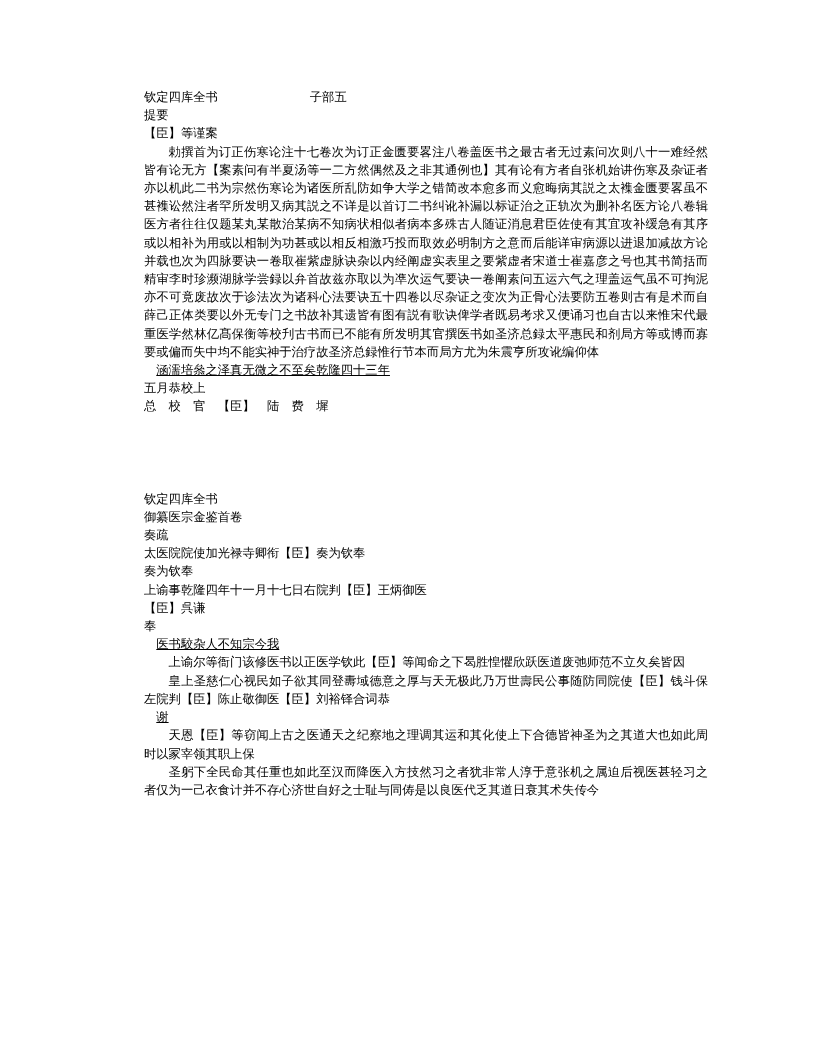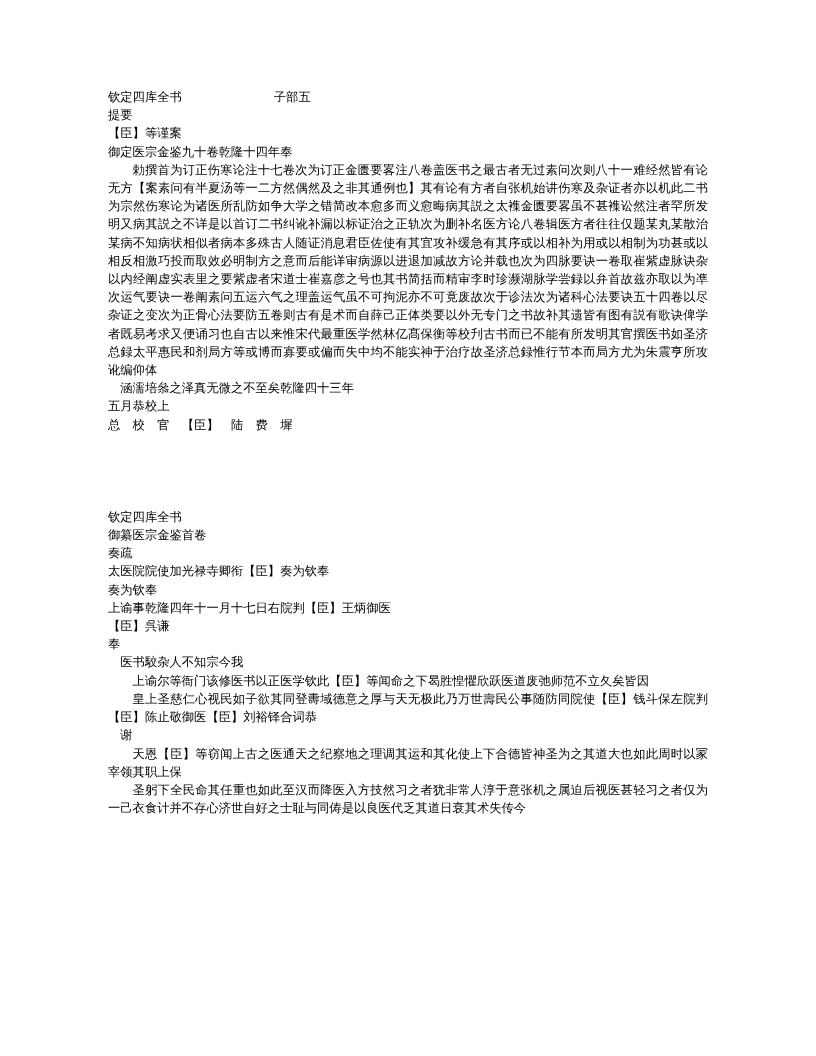--- a/index.html
+++ b/index.html
@@ -21,48 +21,49 @@
     position: absolute;
     left: 108px;
     top: 88px;
     width: 600px;
   }
   .block {
     font-size: 12.3px;
     line-height: 18.2px;
     text-align: justify;
     text-justify: inter-ideograph;
+    margin-left: 36px;
   }
   .line {
     white-space: pre-wrap;
     word-break: break-all;
   }
   .indent {
     text-indent: 2em;
   }
   .indent1 {
     text-indent: 1em;
+    text-decoration: underline;
   }
   .spacer-big { height: 74px; }
   .gap-col {
     display: inline-block;
     width: 92px;
   }
 </style>
 </head>
 <body>
 
 <div class="page">
   <div class="content">
 
     <div class="block">
       <div class="line"><span>钦定四库全书</span><span class="gap-col"></span><span>子部五</span></div>
       <div class="line">提要</div>
       <div class="line">【臣】等谨案</div>
-      <div class="line">御定医宗金鉴九十卷乾隆十四年奉</div>
       <div class="line indent">勅撰首为订正伤寒论注十七卷次为订正金匮要畧注八卷盖医书之最古者无过素问次则八十一难经然皆有论无方【案素问有半夏汤等一二方然偶然及之非其通例也】其有论有方者自张机始讲伤寒及杂证者亦以机此二书为宗然伤寒论为诸医所乱防如争大学之错简改本愈多而义愈晦病其説之太襍金匮要畧虽不甚襍讼然注者罕所发明又病其説之不详是以首订二书纠讹补漏以标证治之正轨次为删补名医方论八卷辑医方者往往仅题某丸某散治某病不知病状相似者病本多殊古人随证消息君臣佐使有其宜攻补缓急有其序或以相补为用或以相制为功甚或以相反相激巧投而取效必明制方之意而后能详审病源以进退加减故方论并载也次为四脉要诀一卷取崔紫虚脉诀杂以内经阐虚实表里之要紫虚者宋道士崔嘉彦之号也其书简括而精审李时珍濒湖脉学尝録以弁首故兹亦取以为凖次运气要诀一卷阐素问五运六气之理盖运气虽不可拘泥亦不可竟废故次于诊法次为诸科心法要诀五十四卷以尽杂证之变次为正骨心法要防五卷则古有是术而自薛己正体类要以外无专门之书故补其遗皆有图有説有歌诀俾学者既易考求又便诵习也自古以来惟宋代最重医学然林亿髙保衡等校刋古书而已不能有所发明其官撰医书如圣济总録太平惠民和剂局方等或博而寡要或偏而失中均不能实神于治疗故圣济总録惟行节本而局方尤为朱震亨所攻讹编仰体</div>
       <div class="line indent1">涵濡培叅之泽真无微之不至矣乾隆四十三年</div>
       <div class="line">五月恭校上</div>
       <div class="line">总　校　官　【臣】　陆　费　墀</div>
     </div>
 
     <div class="spacer-big"></div>
 
     <div class="block">
       <div class="line">钦定四库全书</div>

